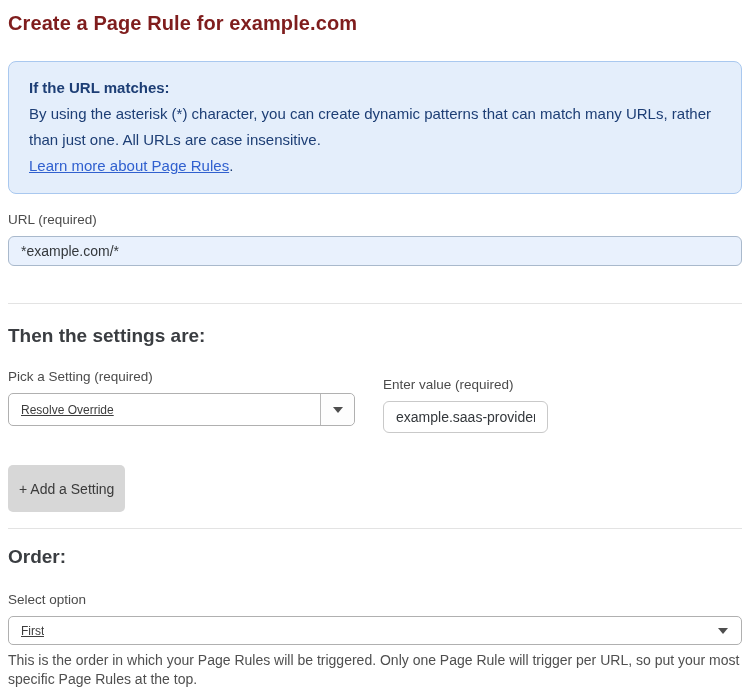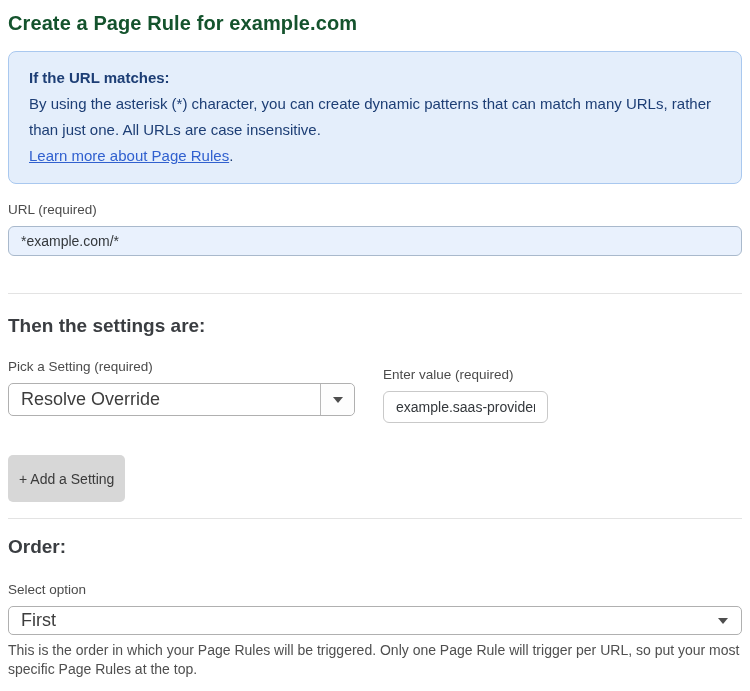--- a/index.html
+++ b/index.html
@@ -9,23 +9,23 @@
     height: 691px;
     font-family: "Liberation Sans", "DejaVu Sans", sans-serif;
     color: #36393d;
     overflow: hidden;
   }
   .page { padding: 12px 8px 0 8px; }
 
   h1.page-title {
     font-size: 20px;
     font-weight: 700;
-    color: #14532d;
+    color: #7f1d1d;
     letter-spacing: 0.1px;
-    margin-bottom: 16px;
+    margin-bottom: 26px;
   }
 
   .info-box {
     background: #e4eefb;
     border: 1px solid #a9c8ef;
     border-radius: 8px;
     padding: 13px 20px 14px 20px;
     color: #1d3e75;
     font-size: 15px;
     line-height: 26px;
@@ -93,25 +93,26 @@
     display: flex;
     align-items: center;
     background: #ffffff;
     border: 1px solid #b0b0b0;
     border-radius: 5px;
     cursor: pointer;
     user-select: none;
   }
   .setting-select { height: 33px; width: 347px; justify-content: space-between; }
   .select-value {
-    font-size: 18px;
+    font-size: 12px;
     color: #3d3d3d;
     padding-left: 12px;
     white-space: nowrap;
     overflow: hidden;
+    text-decoration: underline;
   }
   .arrow-section {
     width: 34px;
     align-self: stretch;
     border-left: 1px solid #b8b8b8;
     display: flex;
     align-items: center;
     justify-content: center;
     border-radius: 0 5px 5px 0;
     background: #fdfdfd;

